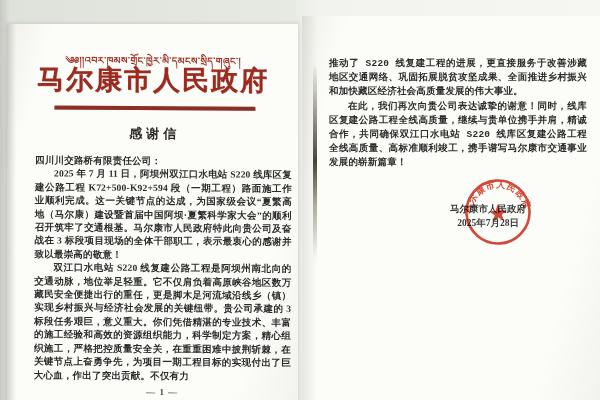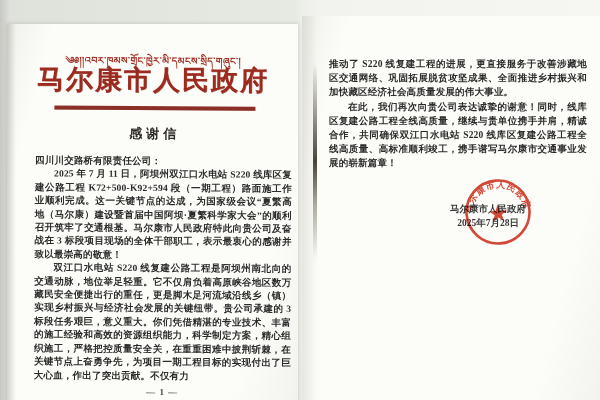--- a/index.html
+++ b/index.html
@@ -31,21 +31,21 @@
   .redrule{ position:absolute; top:82px; left:47px; width:201px; height:3px;
     background:#8c2f26; border-bottom:1px solid rgba(140,47,38,0.45); }
   .lettertitle{ position:absolute; top:101px; left:0; width:100%; text-align:center;
     font-size:13px; font-weight:bold; color:#2e2a28; letter-spacing:4px; text-indent:4px; }
   .bodytext{ position:absolute; left:28px; top:131px; width:257px;
     font-size:9.5px; line-height:13.4px; color:#2c2c2c; font-weight:bold;
     text-align:justify; letter-spacing:0.2px; }
   .bodytext p{ margin:0; }
   .para.indent{ text-indent:2em; }
   .salutation{ text-indent:0; }
-  .p2{ left:27px; top:41px; width:258px; line-height:14.2px; }
+  .p2{ left:27px; top:41px; width:258px; line-height:14.2px;font-family:Liberation Mono, monospace; }
   .pagenum{ position:absolute; left:28px; width:257px; top:363px; text-align:center;
     font-size:9px; color:#4a4a4a; letter-spacing:1px; font-weight:bold; }
   .pagenum.p2{ left:27px; width:258px; top:381px; }
   .sigblock{ position:absolute; left:148px; top:186px; width:76px; text-align:center;
     font-size:9.5px; line-height:14px; font-weight:bold; color:#3a3a3a; white-space:nowrap; }
   .seal{ position:absolute; left:161px; top:161px; width:70px; height:70px;
     mix-blend-mode:multiply; opacity:0.92; transform:rotate(-4deg); }
   .seal-ring{ fill:none; stroke:#d23a28; stroke-width:4.5; }
   .seal-text{ font-size:15px; font-weight:bold; fill:#d23a28; letter-spacing:2px;
     font-family:"Liberation Serif","DejaVu Serif",serif; }

